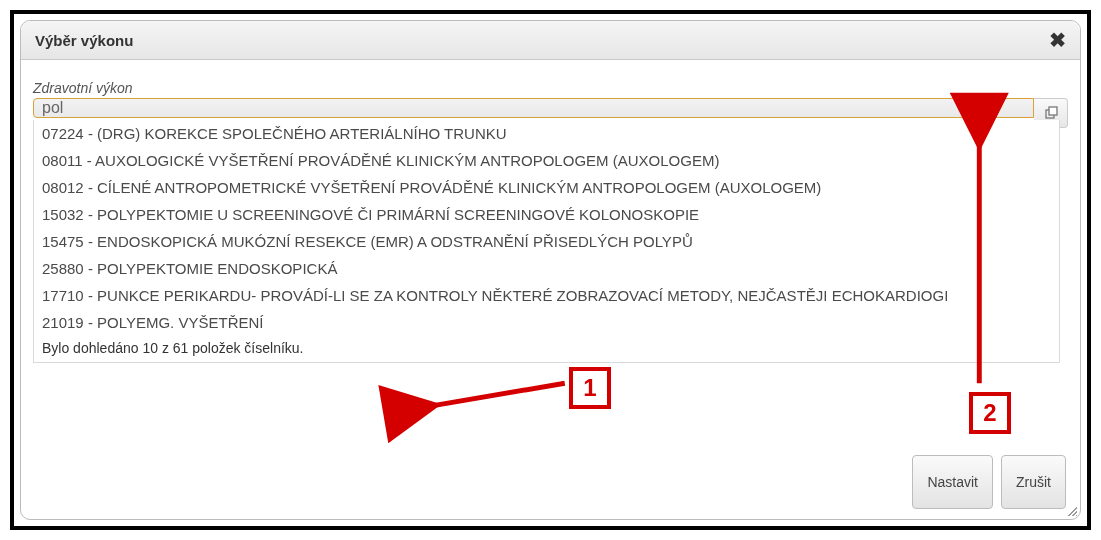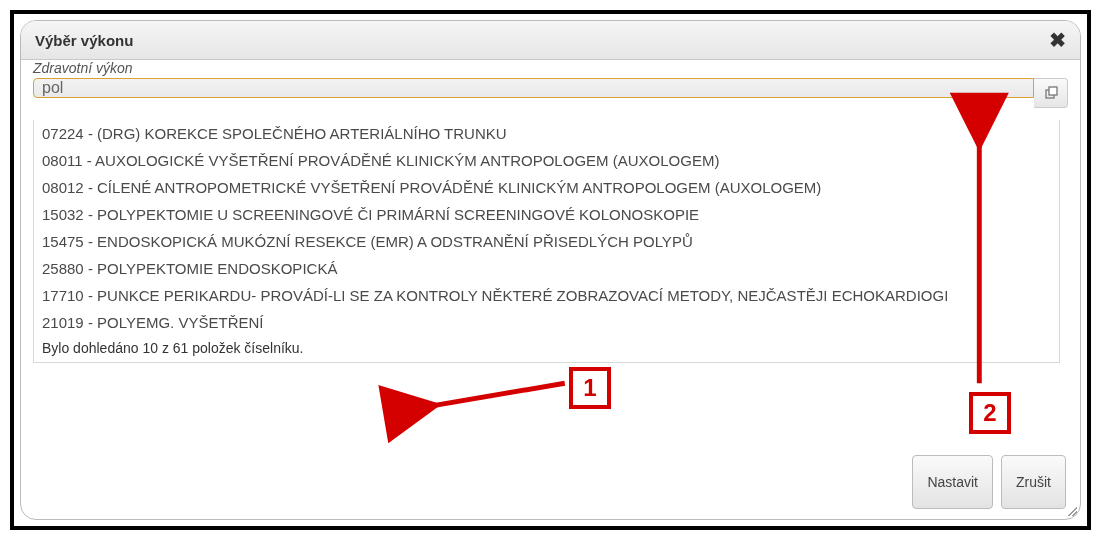--- a/index.html
+++ b/index.html
@@ -14,21 +14,21 @@
     border: 4px solid #000;
     width: 1081px;
     height: 520px;
     position: relative;
     background: #fff;
   }
   .dialog {
     position: absolute;
     top: 6px; left: 6px; right: 6px; bottom: 6px;
     border: 1px solid #bbb;
-    border-radius: 16px;
+    border-radius: 10px;
     background: #fff;
     display: flex;
     flex-direction: column;
     overflow: hidden;
   }
   .dialog-header {
     background: linear-gradient(to bottom, #f5f5f5 0%, #e6e6e6 100%);
     border-bottom: 1px solid #c9c9c9;
     padding: 9px 14px;
     display: flex;
@@ -43,21 +43,21 @@
     color: #333;
   }
   .dialog-close {
     font-size: 20px;
     font-weight: bold;
     color: #333;
     cursor: pointer;
     line-height: 1;
   }
   .dialog-body {
-    padding: 0 12px 6px 12px;
+    padding: 20px 12px 6px 12px;
     flex: 1;
     position: relative;
   }
   .field-label {
     font-style: italic;
     color: #555;
     font-size: 14px;
     margin-bottom: 2px;
     display: block;
   }

